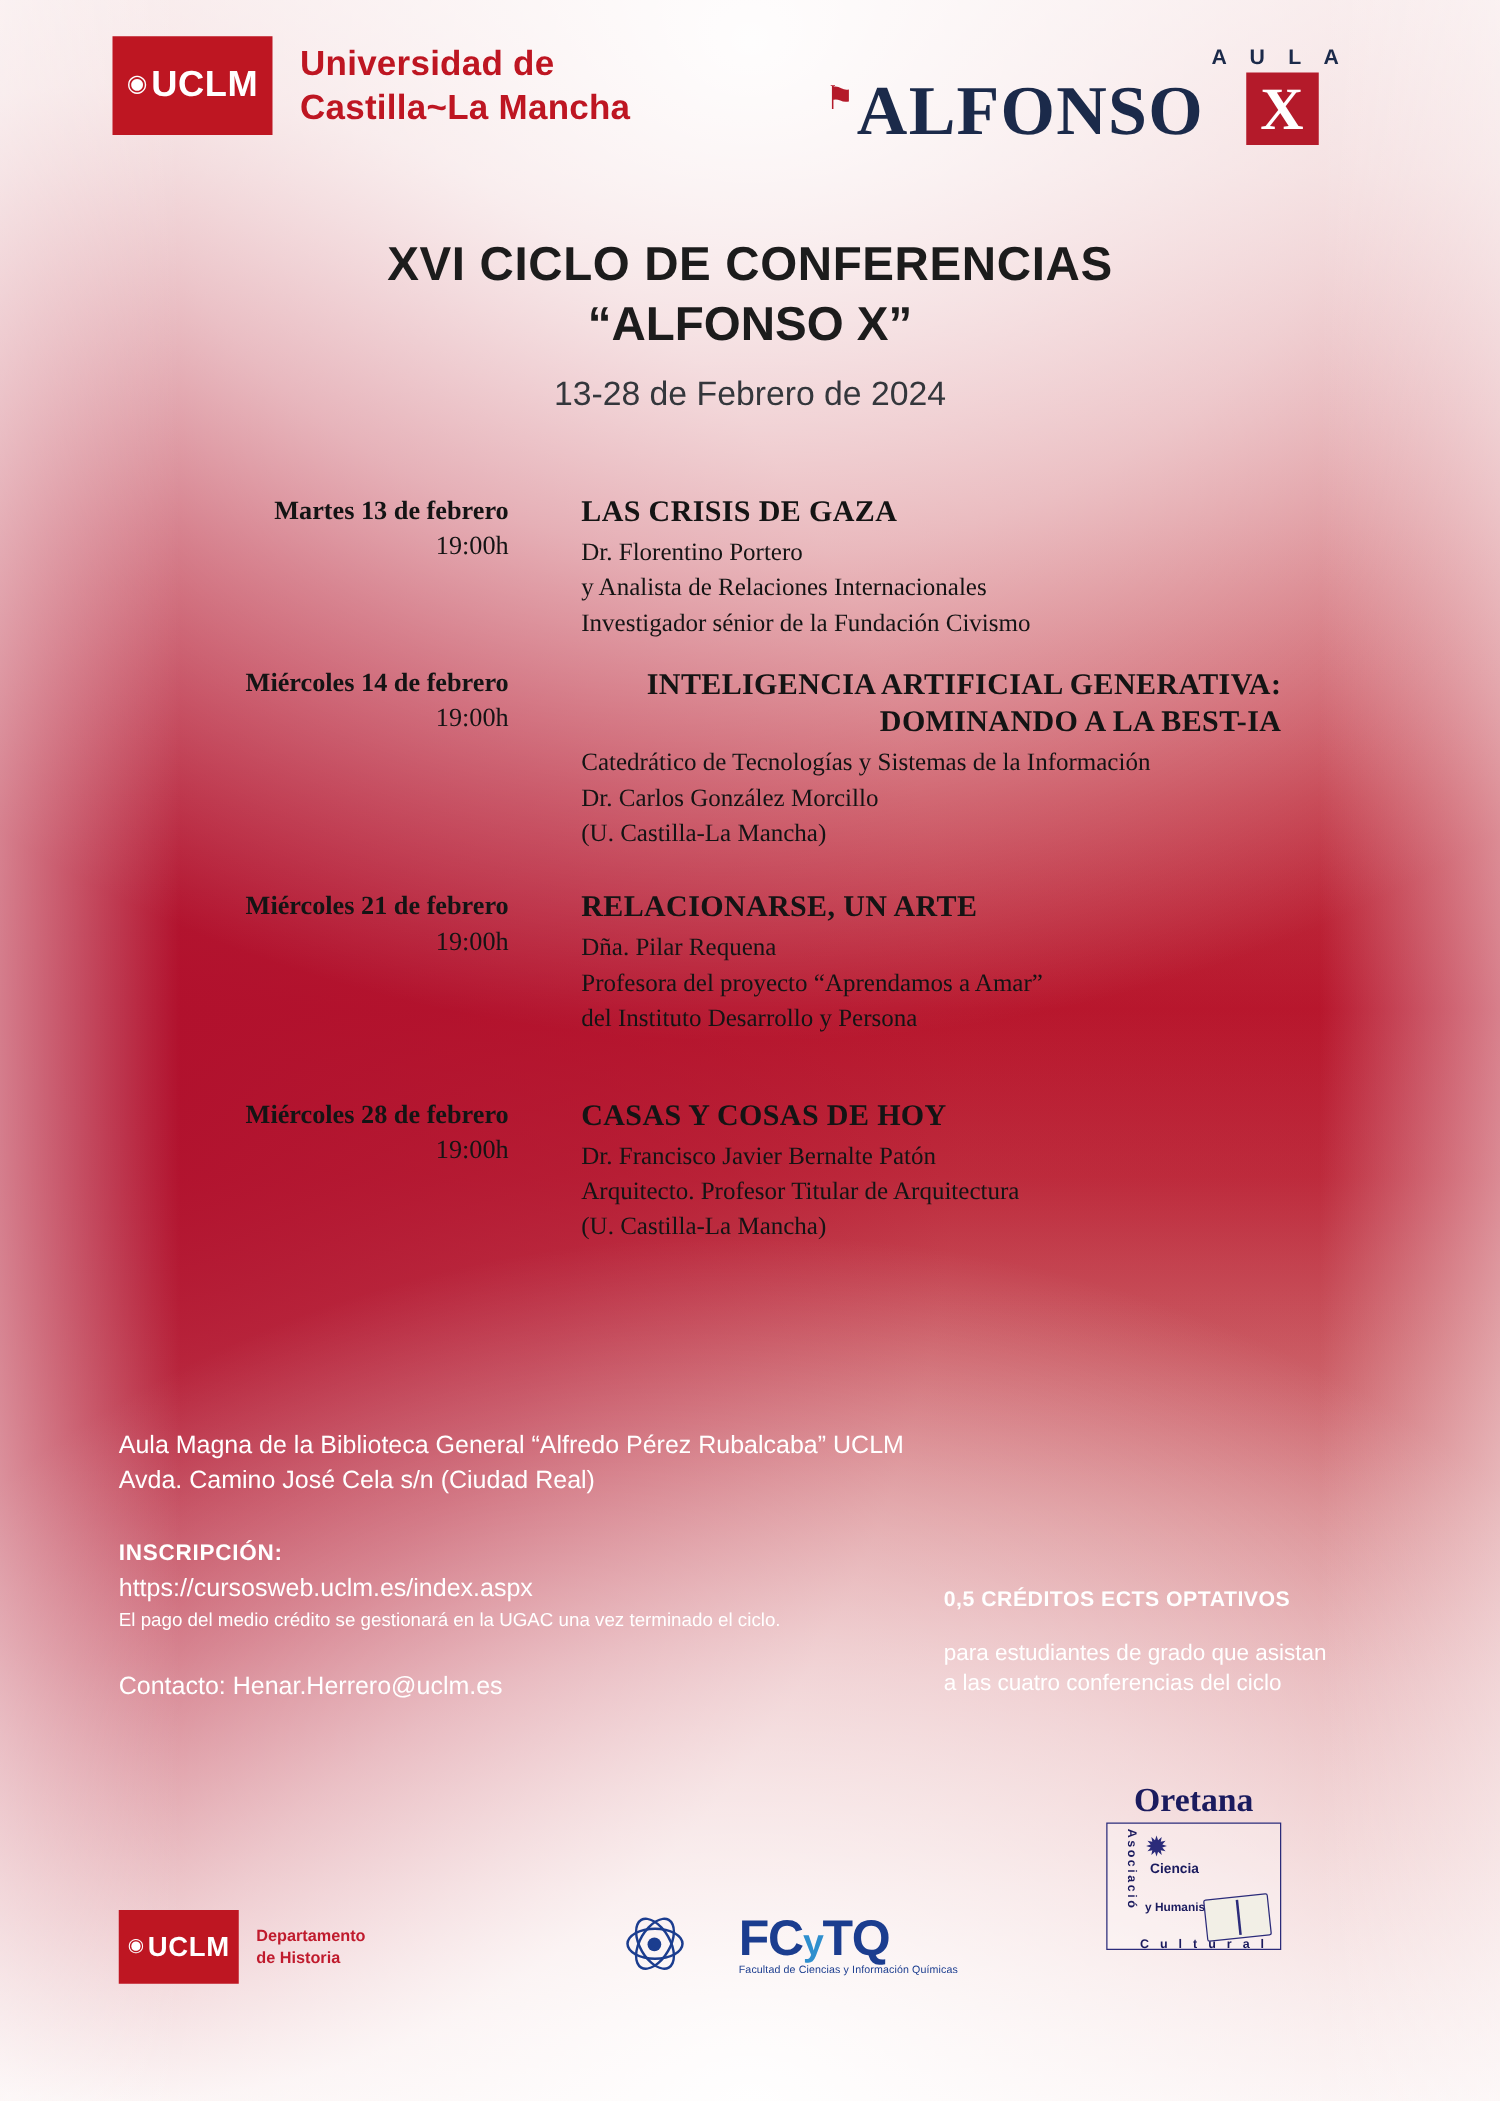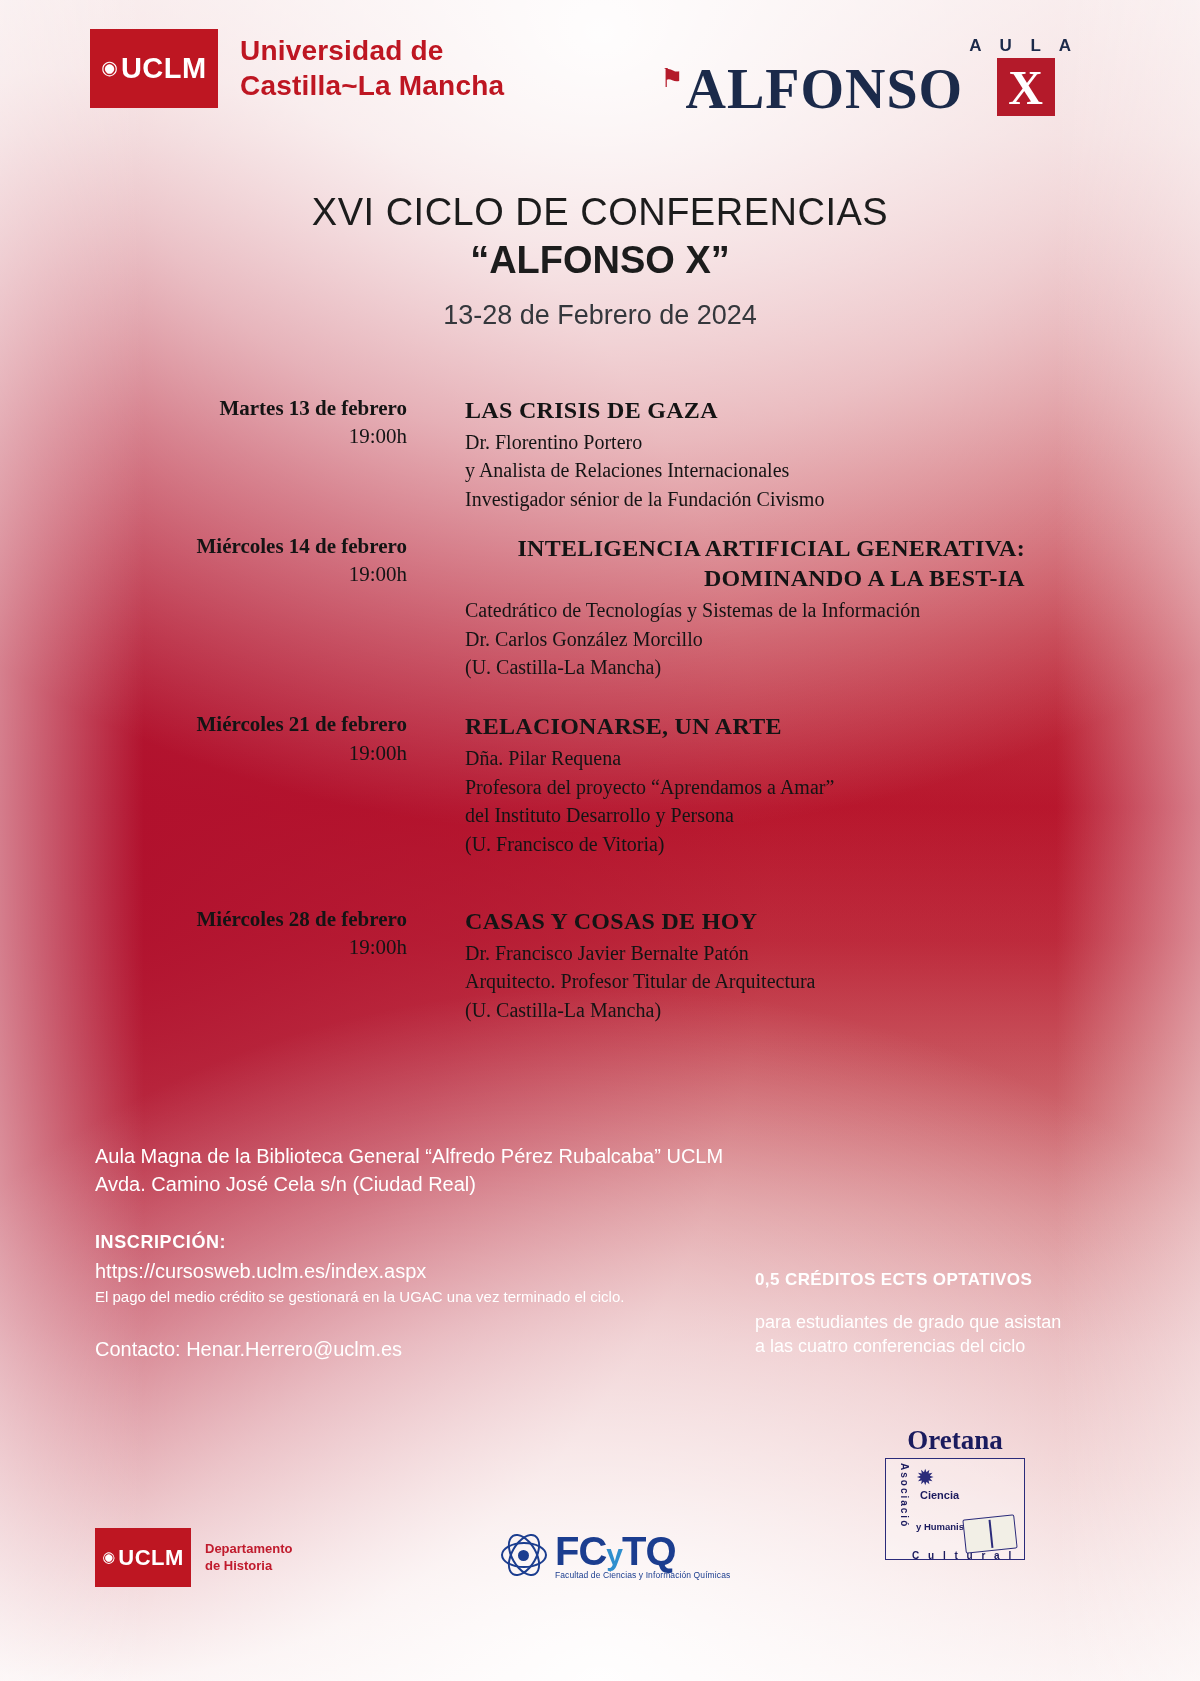--- a/index.html
+++ b/index.html
@@ -89,21 +89,21 @@
   }
   .alf-x {
     width: 58px; height: 58px; background: #b41a2a; color: #fff;
     display: flex; align-items: center; justify-content: center;
     font-family: "Liberation Serif", serif; font-size: 48px; font-weight: bold;
   }
 
   
   .title-block { position: absolute; left: 0; right: 0; top: 190px; text-align: center; }
   .title-main {
-    font-size: 38px; font-weight: normal; color: #1c1c1c; letter-spacing: 0.5px;
+    font-size: 38px; font-weight: bold; color: #1c1c1c; letter-spacing: 0.5px;
     line-height: 1.18;
   }
   .title-sub {
     margin-top: 4px;
     font-size: 38px; font-weight: bold; color: #1c1c1c;
   }
   .title-dates {
     margin-top: 18px;
     font-size: 27px; color: #34373c;
   }
@@ -145,21 +145,21 @@
 
   
   .foot-uclm { position: absolute; left: 95px; top: 1528px; display: flex; align-items: center; }
   .foot-uclm .uclm-mark { width: 96px; height: 59px; }
   .foot-uclm .uclm-mark .txt { font-size: 22px; }
   .foot-uclm .uclm-mark .wifi { font-size: 15px; }
   .foot-dept {
     margin-left: 14px; color: #c01b2d; font-size: 13px; font-weight: bold; line-height: 1.3;
   }
 
-  .fcytq { position: absolute; left: 495px; top: 1530px; display: flex; align-items: center; }
+  .fcytq { position: absolute; left: 495px; top: 1530px; display: flex; align-items: center; gap: 36px; }
   .fcytq-atom { position: relative; width: 58px; height: 52px; }
   .fcytq-atom .ring {
     position: absolute; left: 6px; top: 12px; width: 46px; height: 26px;
     border: 2.5px solid #1b3d8f; border-radius: 50%;
   }
   .fcytq-atom .r2 { transform: rotate(60deg); }
   .fcytq-atom .r3 { transform: rotate(-60deg); }
   .fcytq-atom .nucleus {
     position: absolute; left: 23px; top: 20px; width: 11px; height: 11px;
     background: #1b3d8f; border-radius: 50%;
@@ -271,21 +271,20 @@
     <div class="event" style="margin-bottom:48px;">
       <div class="ev-when">
         <div class="ev-date">Miércoles 21 de febrero</div>
         <div class="ev-time">19:00h</div>
       </div>
       <div class="ev-what">
         <div class="ev-title">RELACIONARSE, UN ARTE</div>
         <div class="ev-line">Dña. Pilar Requena</div>
         <div class="ev-line">Profesora del proyecto “Aprendamos a Amar”</div>
         <div class="ev-line">del Instituto Desarrollo y Persona</div>
-        <div class="ev-line">(U. Francisco de Vitoria)</div>
       </div>
     </div>
 
     <div class="event">
       <div class="ev-when">
         <div class="ev-date">Miércoles 28 de febrero</div>
         <div class="ev-time">19:00h</div>
       </div>
       <div class="ev-what">
         <div class="ev-title">CASAS Y COSAS DE HOY</div>

